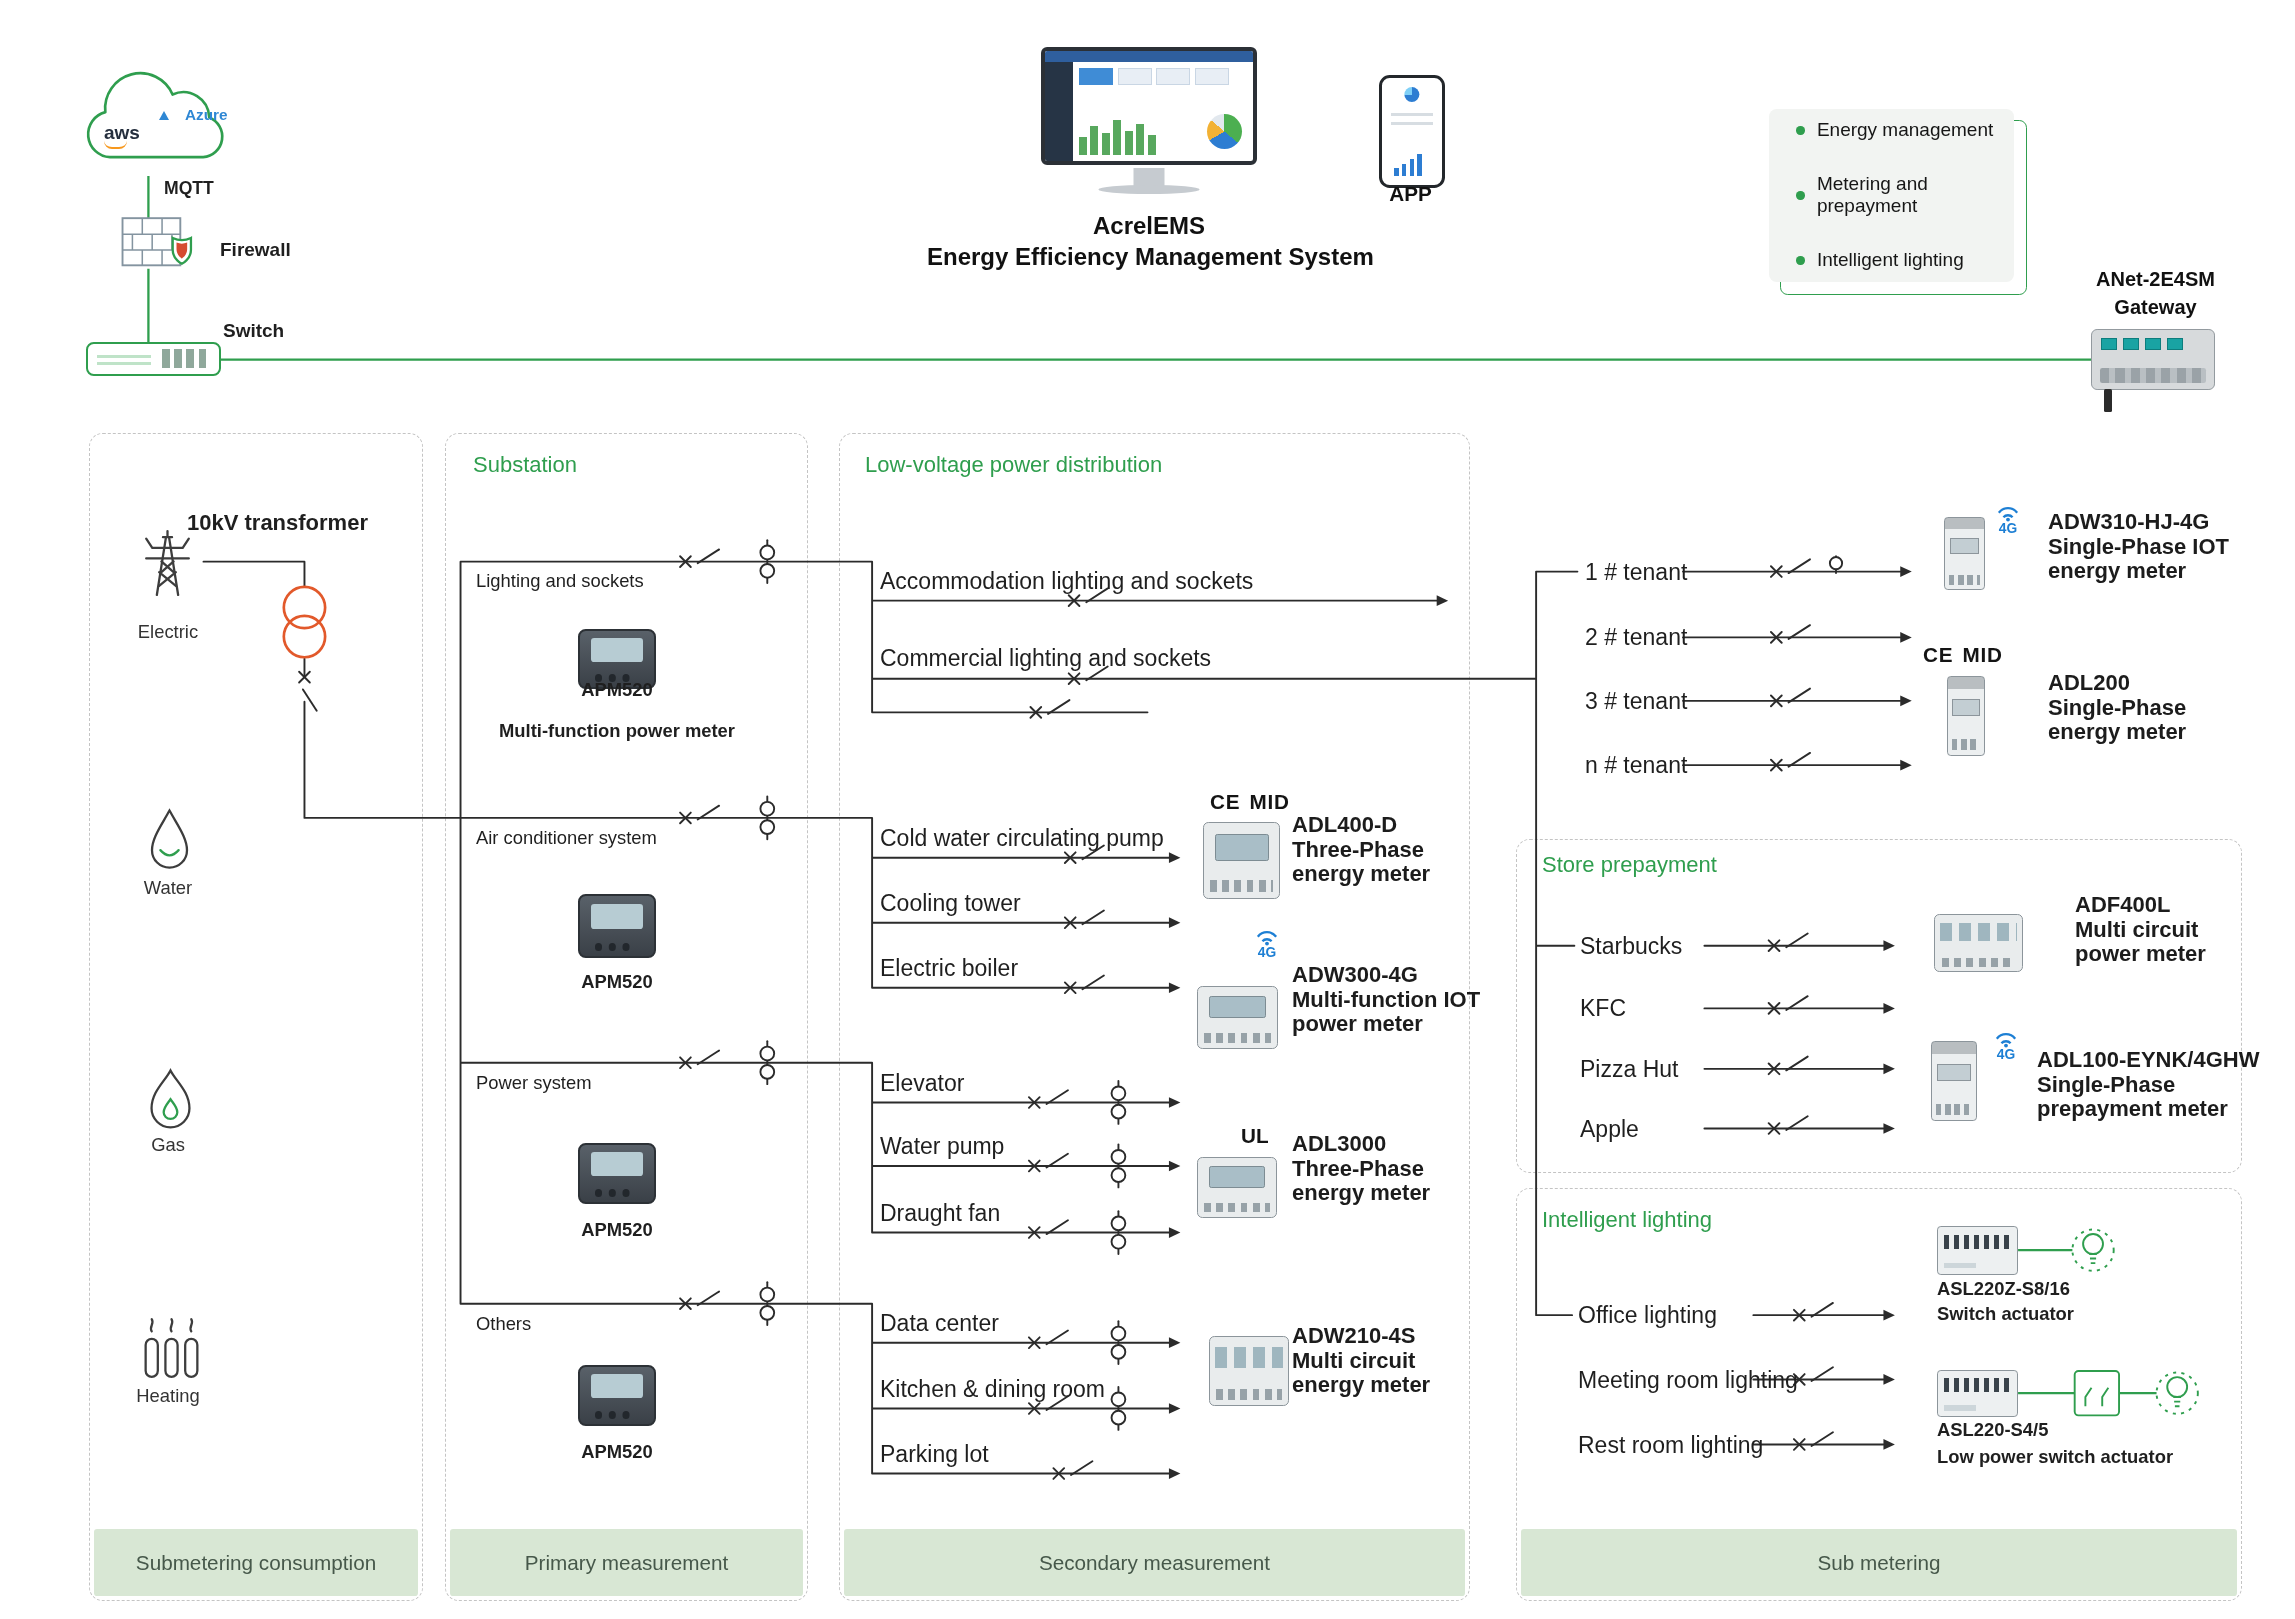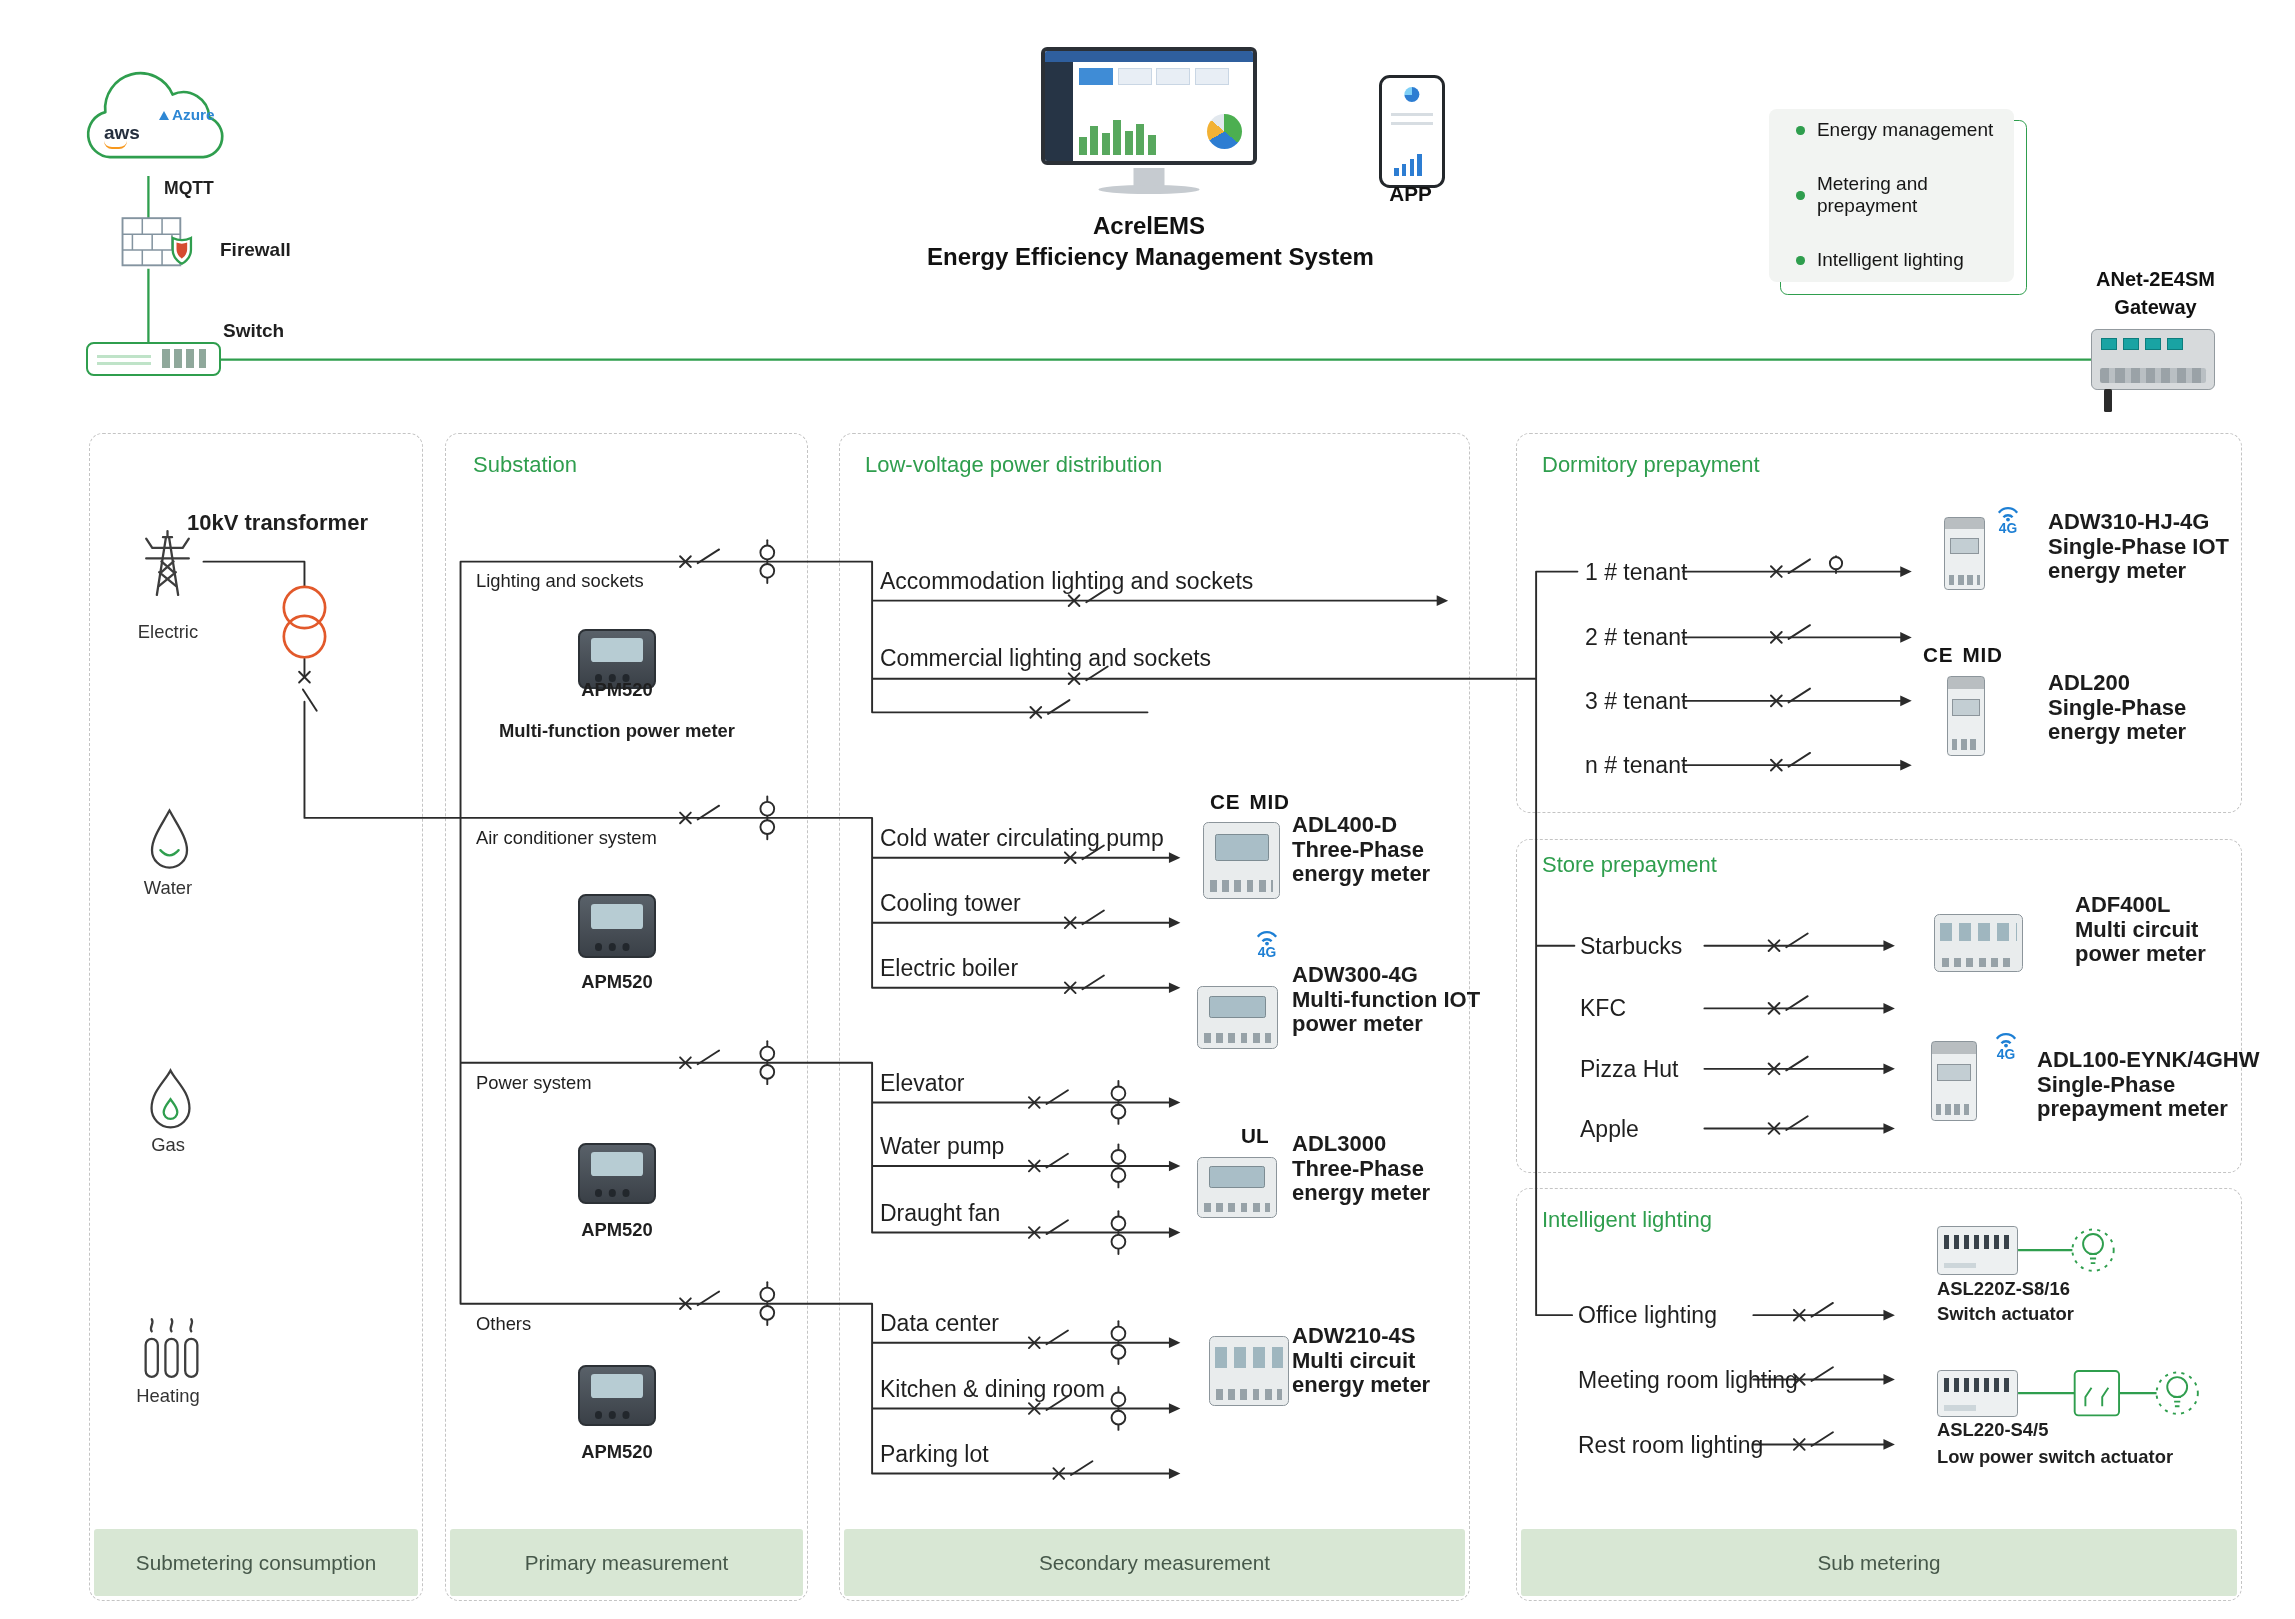--- a/index.html
+++ b/index.html
@@ -32,21 +32,21 @@
   .mc::after{content:"";position:absolute;left:8%;right:8%;bottom:8%;height:16%;background:repeating-linear-gradient(90deg,#97a2a8 0 6.9px,#e9eced 6.9px 12.2px);}
   .din{background:linear-gradient(#b9bec1 0 16%,#eceff0 16%);border:1.5px solid #8c959b;border-radius:3.8px;}
   .din::before{content:"";position:absolute;left:12%;right:12%;top:28%;height:20%;background:#c3ced3;border:0.8px solid #8c959b;}
   .din::after{content:"";position:absolute;left:10%;right:10%;bottom:6%;height:14%;background:repeating-linear-gradient(90deg,#97a2a8 0 5.4px,#eceff0 5.4px 9.2px);}
   .asl{background:#edf0f1;border:1.5px solid #8c959b;border-radius:3.8px;}
   .asl::before{content:"";position:absolute;left:8%;right:8%;top:16%;height:30%;background:repeating-linear-gradient(90deg,#39424a 0 4.6px,#edf0f1 4.6px 10px);}
   .asl::after{content:"";position:absolute;left:8%;width:40%;bottom:12%;height:12%;background:#cdd6da;}
   
   .aws-txt{position:absolute;font-size:19px;font-weight:800;color:#252f3e;z-index:3;}
   .aws-txt::after{content:"";display:block;width:23px;height:6.1px;border-bottom:2.3px solid #f7981d;border-radius:0 0 10.7px 10.7px;margin-top:-3.1px;}
-  .azure{position:absolute;display:flex;align-items:center;gap:3px;z-index:3;color:#2e87d4;font-size:15.3px;font-weight:600;}
+  .azure{position:absolute;display:flex;align-items:center;gap:16px;z-index:3;color:#2e87d4;font-size:15.3px;font-weight:600;}
   .azure i{width:0;height:0;border-left:5.4px solid transparent;border-right:5.4px solid transparent;border-bottom:9.2px solid #2e87d4;}
   .sw-dev{position:absolute;width:135px;height:34px;border:2.3px solid #2f9e4e;border-radius:7.7px;background:#fff;z-index:3;box-sizing:border-box;}
   .sw-vents{position:absolute;left:9.2px;top:8.4px;width:54px;height:13px;background:repeating-linear-gradient(0deg,#bfe3c8 0 3.1px,transparent 3.1px 6.9px);}
   .sw-ports{position:absolute;right:7.7px;top:5.4px;width:49px;height:18.4px;background:repeating-linear-gradient(90deg,#8fa89b 0 7.7px,transparent 7.7px 12.2px);}
   .monitor{position:absolute;z-index:3;}
   .mon-screen{position:absolute;left:0;right:0;top:0;height:118px;background:#fff;border:4.6px solid #2b3036;border-radius:6.1px;overflow:hidden;box-sizing:border-box;}
   .mon-top{position:absolute;top:0;left:0;right:0;height:10.7px;background:#2f5f9e;}
   .mon-side{position:absolute;top:10.7px;left:0;bottom:0;width:27.5px;background:#263445;}
   .mon-cards{position:absolute;left:34px;top:17px;display:flex;gap:4.6px;}
   .mon-cards i{width:32px;height:15.3px;background:#e8eef5;border:0.8px solid #c9d6e4;}
@@ -82,23 +82,20 @@
     <div class="pfoot">Submetering consumption</div>
   </div>
   <div class="panel" style="left:445px;top:433px;width:363px;height:1168px">
     <div class="ptitle" style="left:27px;top:18.4px">Substation</div>
     <div class="pfoot">Primary measurement</div>
   </div>
   <div class="panel" style="left:839px;top:433px;width:631px;height:1168px">
     <div class="ptitle" style="left:25px;top:18.4px">Low-voltage power distribution</div>
     <div class="pfoot">Secondary measurement</div>
   </div>
-  <div class="panel" style="left:1516px;top:433px;width:726px;height:380px">
-    <div class="ptitle" style="left:25px;top:18.4px">Dormitory prepayment</div>
-  </div>
   <div class="panel" style="left:1516px;top:839px;width:726px;height:334px">
     <div class="ptitle" style="left:25px;top:12.2px">Store prepayment</div>
   </div>
   <div class="panel" style="left:1516px;top:1188px;width:726px;height:413px">
     <div class="ptitle" style="left:25px;top:18.4px">Intelligent lighting</div>
     <div class="pfoot">Sub metering</div>
   </div>
 
   <svg class="wiresvg" width="2295" height="1619" viewBox="0 0 3000 2116">
     <defs>

